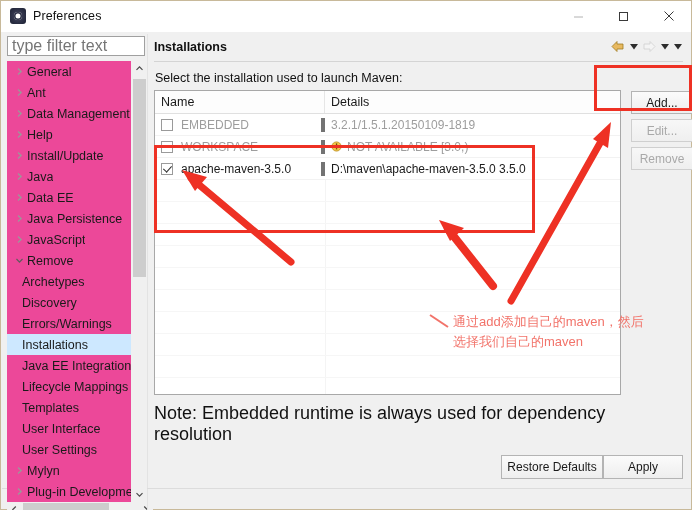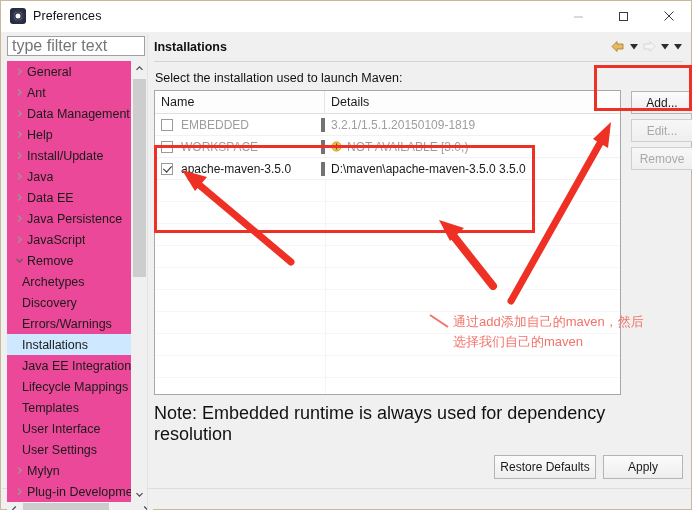--- a/index.html
+++ b/index.html
@@ -195,21 +195,21 @@
     background: linear-gradient(#fbfbfb,#eeeeee);
     border: 1px solid #b4b4b4;
     font-family: "Liberation Sans", sans-serif;
     font-size: 12px; color: #1a1a1a;
     display: flex; align-items: center; justify-content: center;
   }
   .btn.disabled { color: #a9a9a9; border-color: #cfcfcf; background: linear-gradient(#f7f7f7,#efefef); }
 
   .note { font-size: 18px; color:#111; margin-top: 8px; }
 
-  .midbtns { display: flex; justify-content: flex-end; gap: 7px; margin-top: 10px; }
+  .midbtns { display: flex; justify-content: flex-end; gap: 0; margin-top: 10px; }
   .btn-wide { width: 102px; height: 24px; }
   .btn-apply { width: 80px; height: 24px; }
 
   .sep {
     height: 1px; background: #dcdcdc; margin: 9px -8px 0 -152px;
   }
 
   
   .overlay { position: absolute; inset: 0; pointer-events: none; }
   .ann-box {

